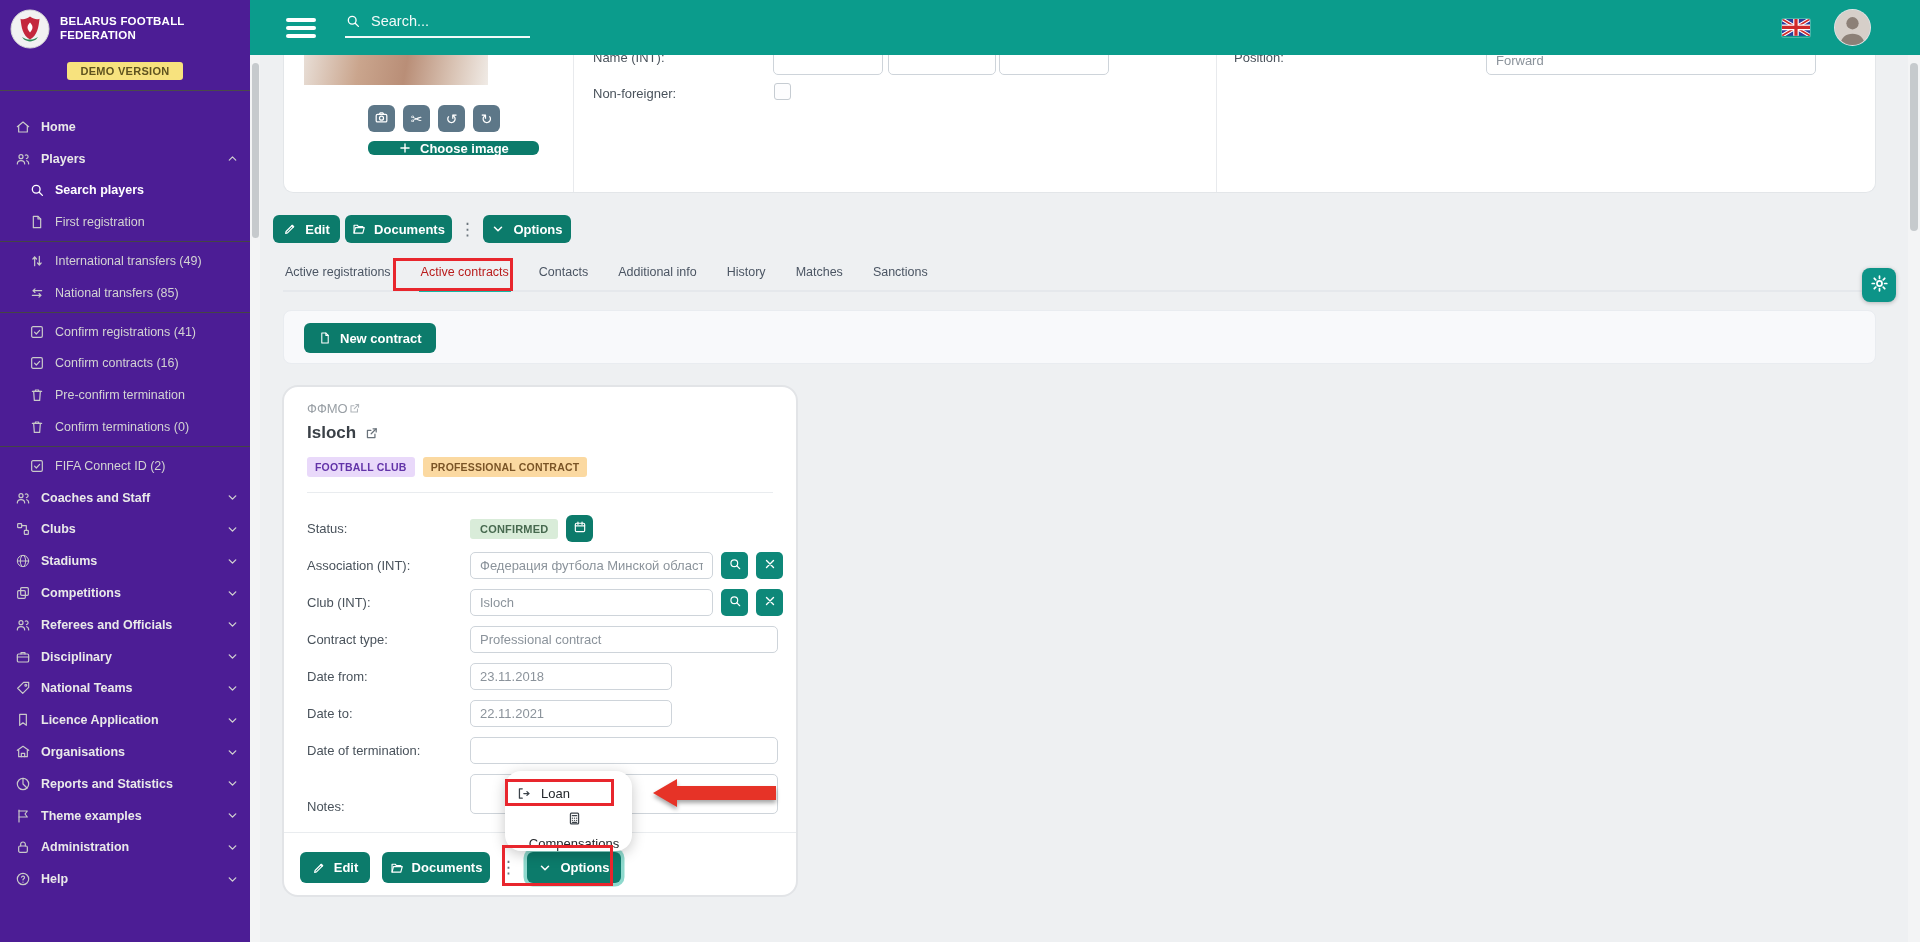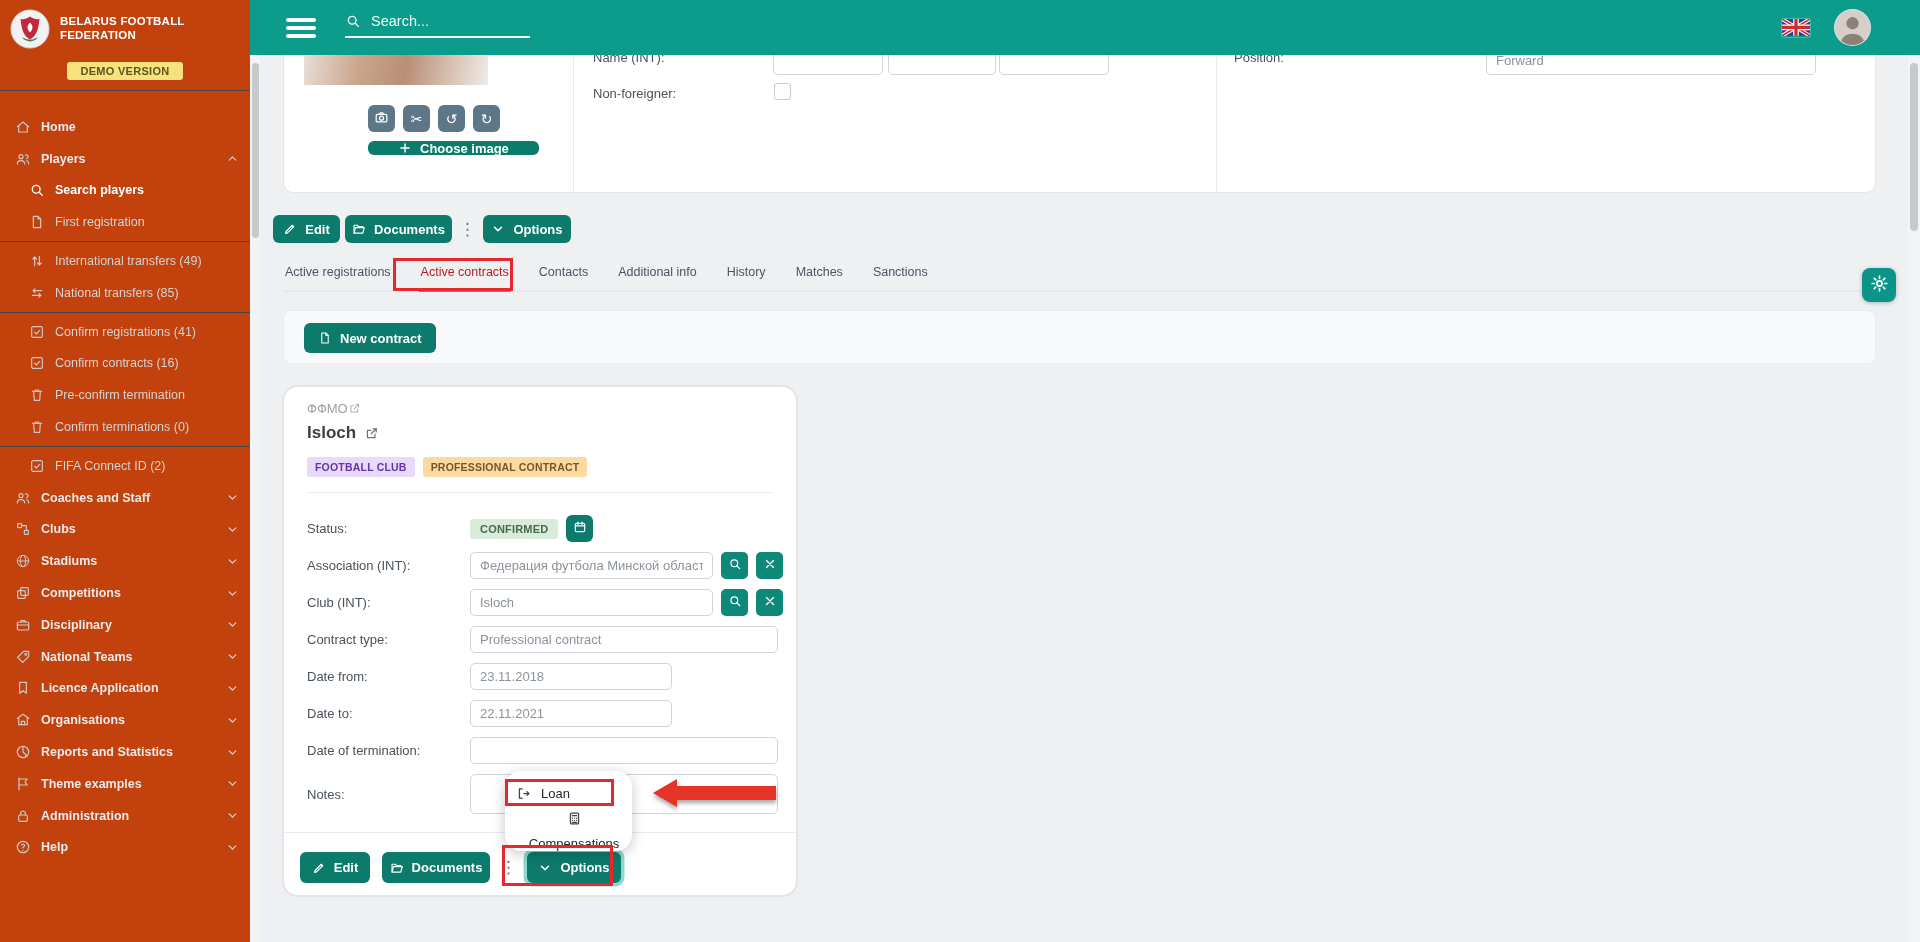--- a/index.html
+++ b/index.html
@@ -1,20 +1,20 @@
 <!DOCTYPE html>
 <html><head>
 <meta charset="utf-8">
 <style>
   * { margin:0; padding:0; box-sizing:border-box; }
   html,body { width:1920px; height:942px; overflow:hidden; }
   body { font-family:"Liberation Sans", sans-serif; background:#eef0f2; position:relative; }
 
   
-  .sidebar { position:absolute; left:0; top:0; width:250px; height:942px; background:#c2410c; z-index:6; }
+  .sidebar { position:absolute; left:0; top:0; width:250px; height:942px; background:#4c1d95; z-index:6; }
   .brand { display:flex; align-items:center; gap:10px; padding:9px 10px 7px 10px; }
   .brand-logo { width:40px; height:40px; flex:0 0 40px; }
   .brand-title { color:#ffffff; font-size:11.5px; font-weight:700; letter-spacing:.2px; line-height:1.2; }
   .demo-badge { display:block; width:fit-content; margin:6px auto 0; background:#f7e27e; color:#5f531f; font-size:11px; font-weight:700; padding:3px 13px; border-radius:3px; letter-spacing:.3px; }
   .sb-top-sep { height:1px; background:#4a4a4a; margin-top:10px; }
   .sb-nav { position:absolute; left:0; right:0; top:111px; }
   .sb-item { height:31.8px; display:flex; align-items:center; color:#d3d3d3; font-size:12.5px; cursor:pointer; padding-left:14px; padding-right:10px; }
   .sb-item .ic { width:17px; height:17px; flex:0 0 17px; display:flex; align-items:center; justify-content:center; margin-right:10px; color:#c9c9c9; }
   .sb-item .ic svg { width:16px; height:16px; }
   .sb-item.top { font-weight:700; color:#e9e9e9; }
@@ -88,21 +88,21 @@
   .card-club { position:absolute; left:23px; top:36px; display:flex; align-items:center; gap:8px; font-size:17px; font-weight:600; color:#3a4047; }
   .card-club .ic { color:#6a737b; display:flex; } .card-club .ic svg { width:15px; height:15px; }
   .card-badges { position:absolute; left:23px; top:70px; display:flex; gap:8px; }
   .badge { display:inline-flex; align-items:center; font-size:10.5px; font-weight:700; padding:4px 8px; border-radius:3px; letter-spacing:.2px; }
   .badge.purple { background:#e9d9fa; color:#6233a8; }
   .badge.orange { background:#fbd9a1; color:#7a5426; }
   .badge.green  { background:#d9ecd9; color:#47694f; font-size:11px; padding:4px 10px; }
   .card-sep { position:absolute; left:23px; right:23px; top:105px; height:1px; background:#e9ecef; }
   .rows { position:absolute; left:23px; top:128px; right:18px; }
   .row { display:flex; align-items:center; height:27px; margin-bottom:10px; }
-  .row.notes { height:40px; }
+  .row.notes { height:40px;align-items:flex-end; }
   .row label { flex:0 0 163px; font-size:13px; color:#49525b; }
   .ctrl { display:flex; align-items:center; gap:8px; }
   .f-input { height:27px; border:1px solid #ced4da; border-radius:5px; background:#fff; padding:0 9px; font-size:13px; color:#8b939b; font-family:inherit; outline:none; }
   .w-assoc { width:243px; } .w-wide { width:312px; } .w-date { width:202px; }
   .f-notes { width:312px; height:40px; border:1px solid #ced4da; border-radius:5px; resize:none; font-family:inherit; font-size:13px; color:#8b939b; padding:5px 9px; outline:none; }
   .cal { background:#0c7b6b; border-radius:6px; }
   .card-footer-sep { position:absolute; left:0; right:0; top:445px; height:1px; background:#e9ecef; }
   .card-footer { position:absolute; left:16px; top:465px; display:flex; align-items:center; }
   .card-footer .btn { height:31px; }
   .cf-edit { width:70px; margin-right:12px; }
@@ -306,20 +306,36 @@
         </span>
       </div>
       <div class="sb-item top">
         <span class="ic">
           <svg viewBox="0 0 24 24" fill="none" stroke="currentColor" stroke-width="1.8" stroke-linecap="round" stroke-linejoin="round">
             <rect x="8.5" y="4" width="11.5" height="11.5" rx="1.5"></rect>
             <rect x="4" y="8.5" width="11.5" height="11.5" rx="1.5"></rect>
           </svg>
         </span>
         <span class="lbl">Competitions</span>
+        <span class="chev">
+          <svg viewBox="0 0 24 24" fill="none" stroke="currentColor" stroke-width="2.6" stroke-linecap="round" stroke-linejoin="round">
+            <path d="m6 9 6 6 6-6"></path>
+          </svg>
+        </span>
+      </div>
+      <div class="sb-item top">
+        <span class="ic">
+          <svg viewBox="0 0 24 24" fill="none" stroke="currentColor" stroke-width="1.8" stroke-linecap="round" stroke-linejoin="round">
+            <circle cx="9" cy="8.5" r="3"></circle>
+            <path d="M3.5 19.5c0-3 2.5-5 5.5-5s5.5 2 5.5 5"></path>
+            <path d="M15.5 6.3a2.7 2.7 0 1 1 1.6 5"></path>
+            <path d="M17.5 14.6c2 .5 3 2.3 3 4.9"></path>
+          </svg>
+        </span>
+        <span class="lbl">Referees and Officials</span>
         <span class="chev">
           <svg viewBox="0 0 24 24" fill="none" stroke="currentColor" stroke-width="2.6" stroke-linecap="round" stroke-linejoin="round">
             <path d="m6 9 6 6 6-6"></path>
           </svg>
         </span>
       </div>
       <div class="sb-item top">
         <span class="ic">
           <svg viewBox="0 0 24 24" fill="none" stroke="currentColor" stroke-width="1.8" stroke-linecap="round" stroke-linejoin="round">
             <rect x="3.5" y="7.5" width="17" height="12" rx="2"></rect>

